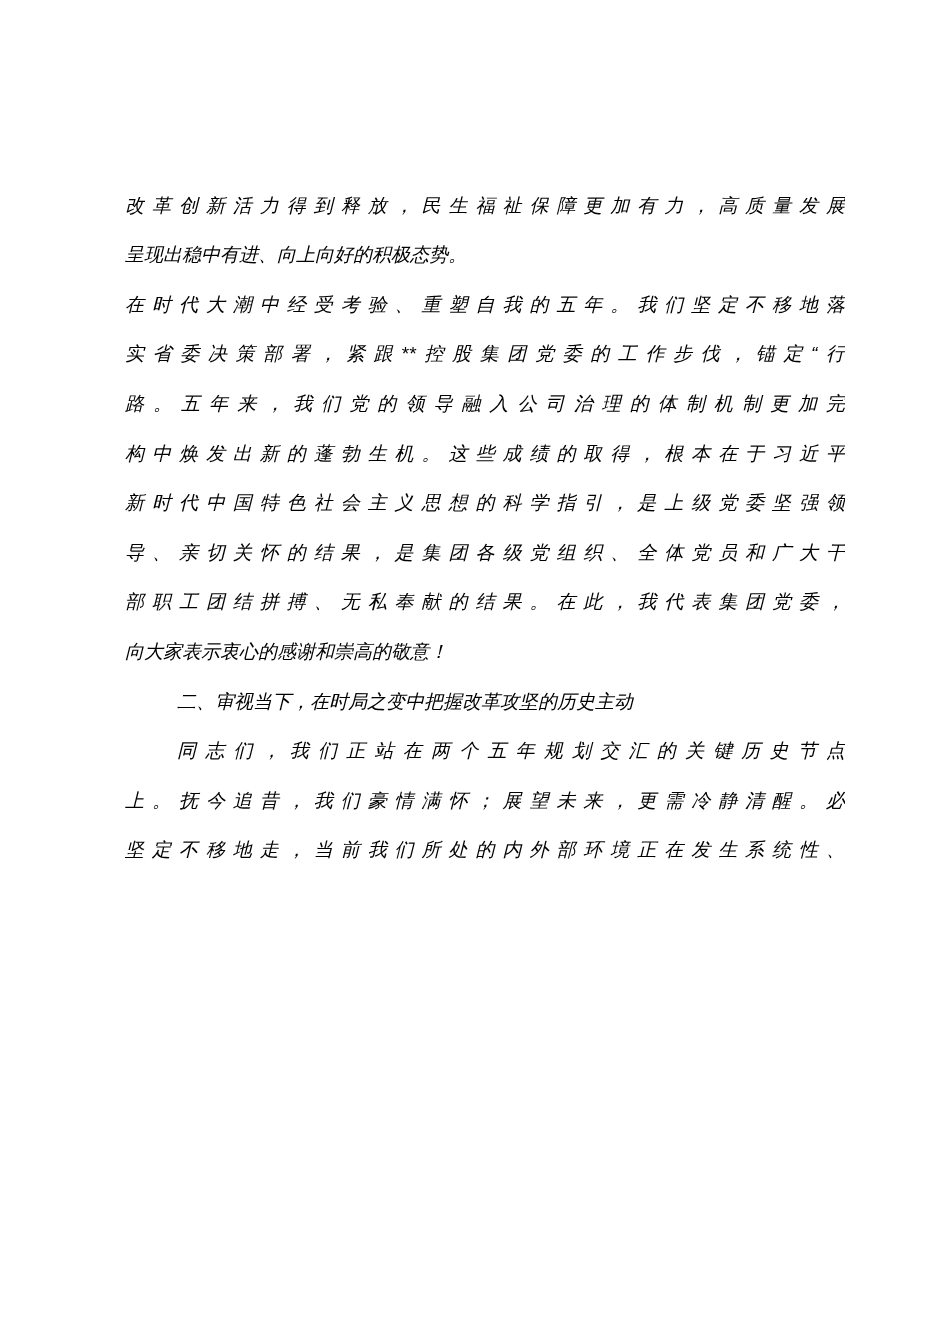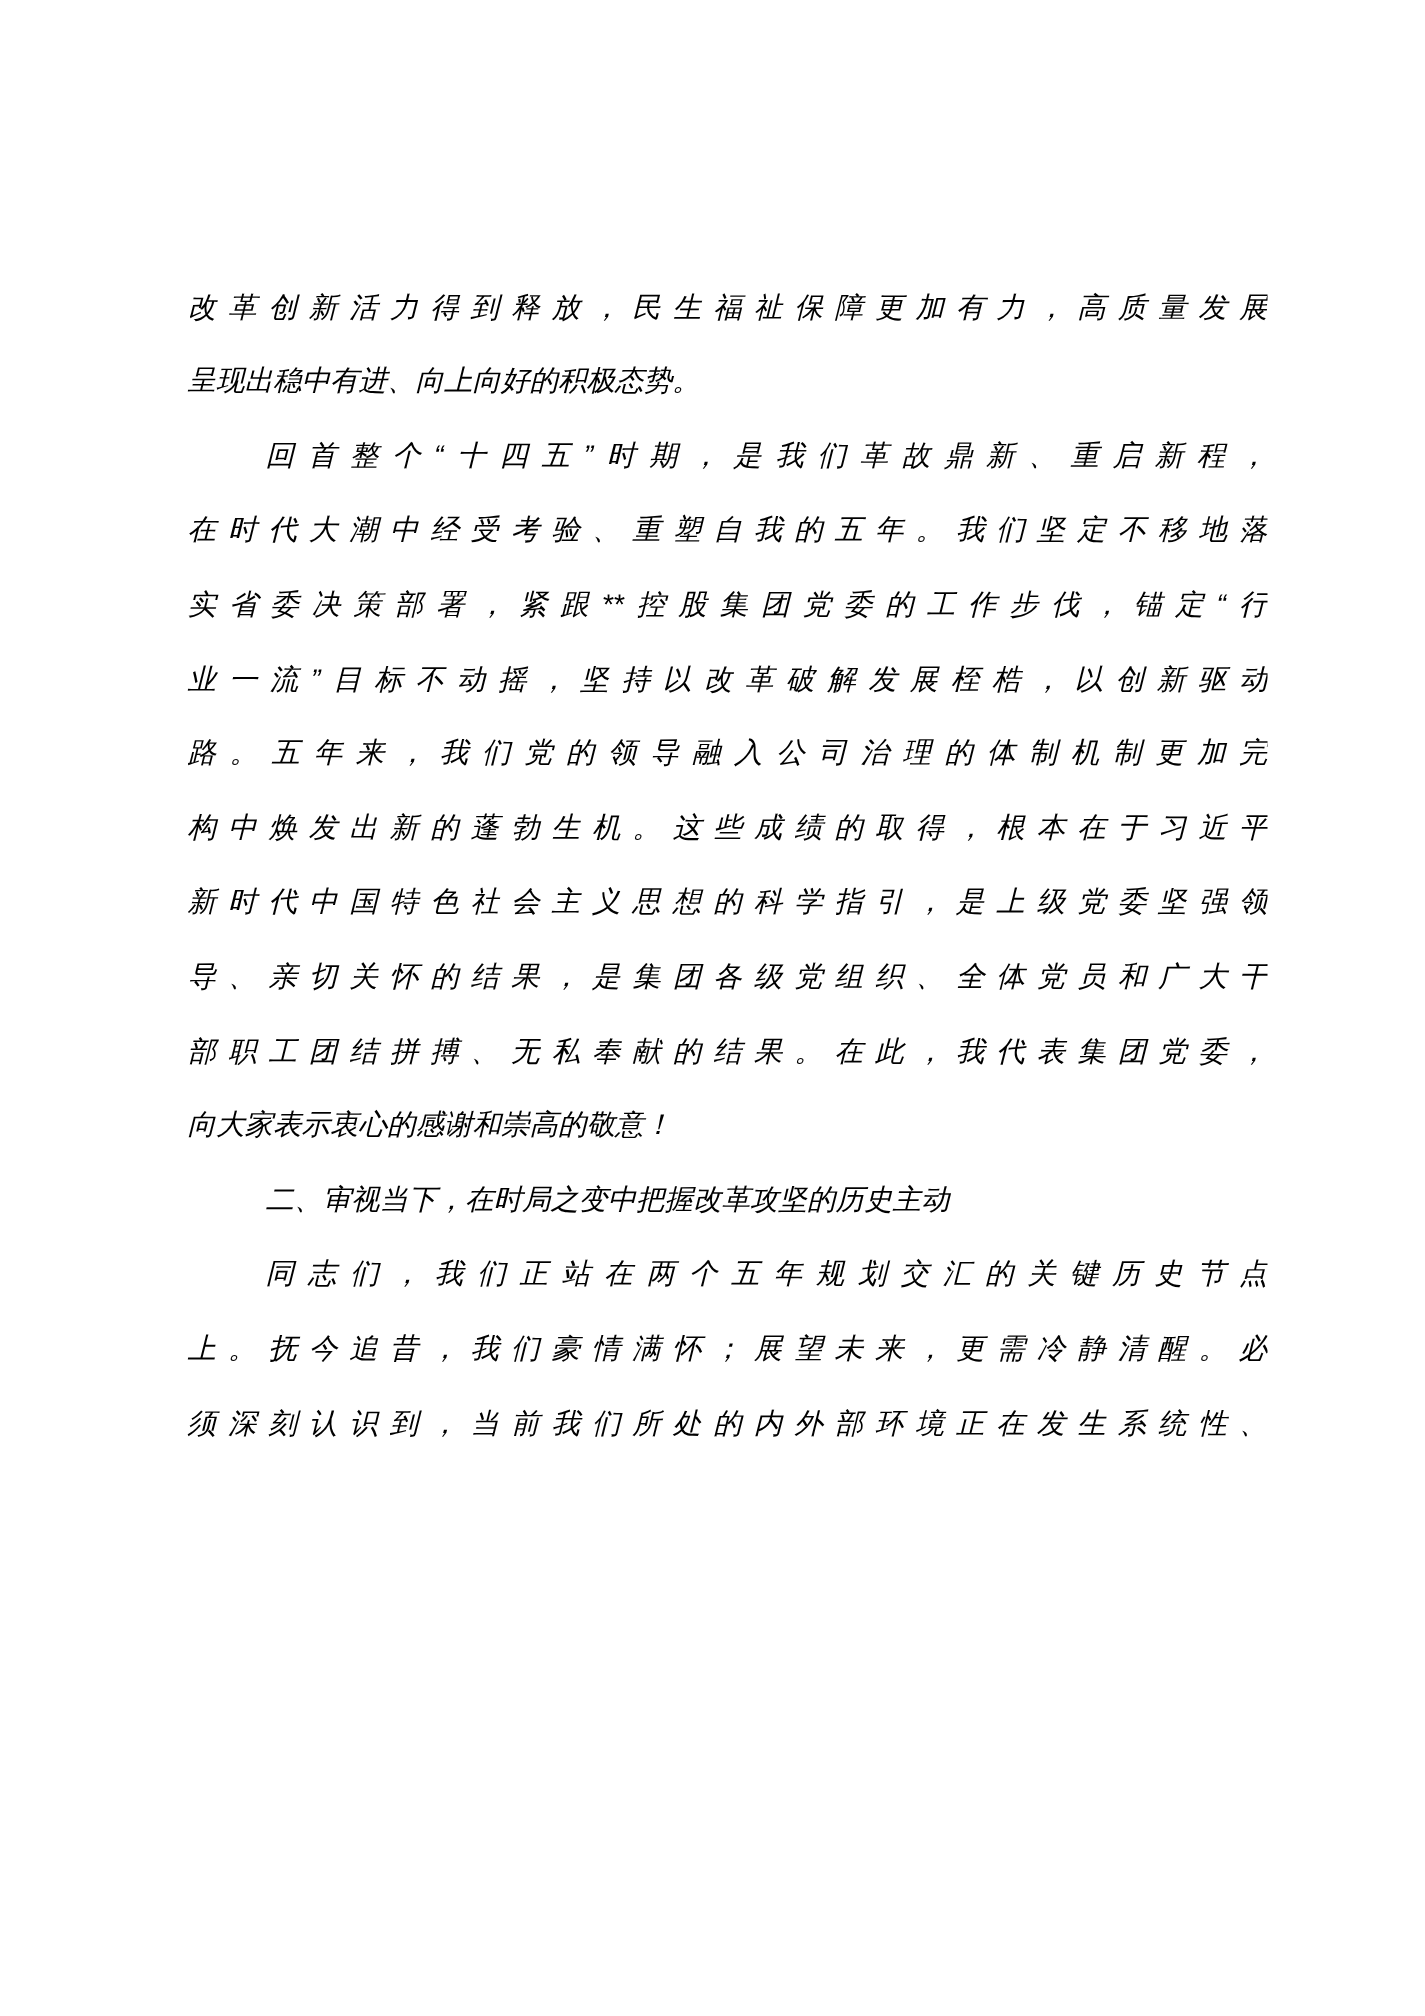--- a/index.html
+++ b/index.html
@@ -45,28 +45,26 @@
     font-weight: 400; 
   }
 </style>
 </head>
 <body>
 
 <div class="page">
   <div class="doc-body">
       <div class="line">改革创新活力得到释放，民生福祉保障更加有力，高质量发展</div>
       <div class="line para-end">呈现出稳中有进、向上向好的积极态势。</div>
-      <div class="line indent">回首整个“十四五”时期，是我们革故鼎新、重启新程，</div>
       <div class="line">在时代大潮中经受考验、重塑自我的五年。我们坚定不移地落</div>
       <div class="line">实省委决策部署，紧跟**控股集团党委的工作步伐，锚定“行</div>
-      <div class="line">业一流”目标不动摇，坚持以改革破解发展桎梏，以创新驱动</div>
       <div class="line">路。五年来，我们党的领导融入公司治理的体制机制更加完</div>
       <div class="line">构中焕发出新的蓬勃生机。这些成绩的取得，根本在于习近平</div>
       <div class="line">新时代中国特色社会主义思想的科学指引，是上级党委坚强领</div>
       <div class="line">导、亲切关怀的结果，是集团各级党组织、全体党员和广大干</div>
       <div class="line">部职工团结拼搏、无私奉献的结果。在此，我代表集团党委，</div>
       <div class="line para-end">向大家表示衷心的感谢和崇高的敬意！</div>
       <div class="line indent para-end heading">二、审视当下，在时局之变中把握改革攻坚的历史主动</div>
       <div class="line indent">同志们，我们正站在两个五年规划交汇的关键历史节点</div>
       <div class="line">上。抚今追昔，我们豪情满怀；展望未来，更需冷静清醒。必</div>
-      <div class="line">须深刻认识到，当前我们所处的内外部环境正在发生系统性、</div>
+      <div class="line">坚定不移地走，当前我们所处的内外部环境正在发生系统性、</div>
     </div>
 </div>
 
 </body></html>

